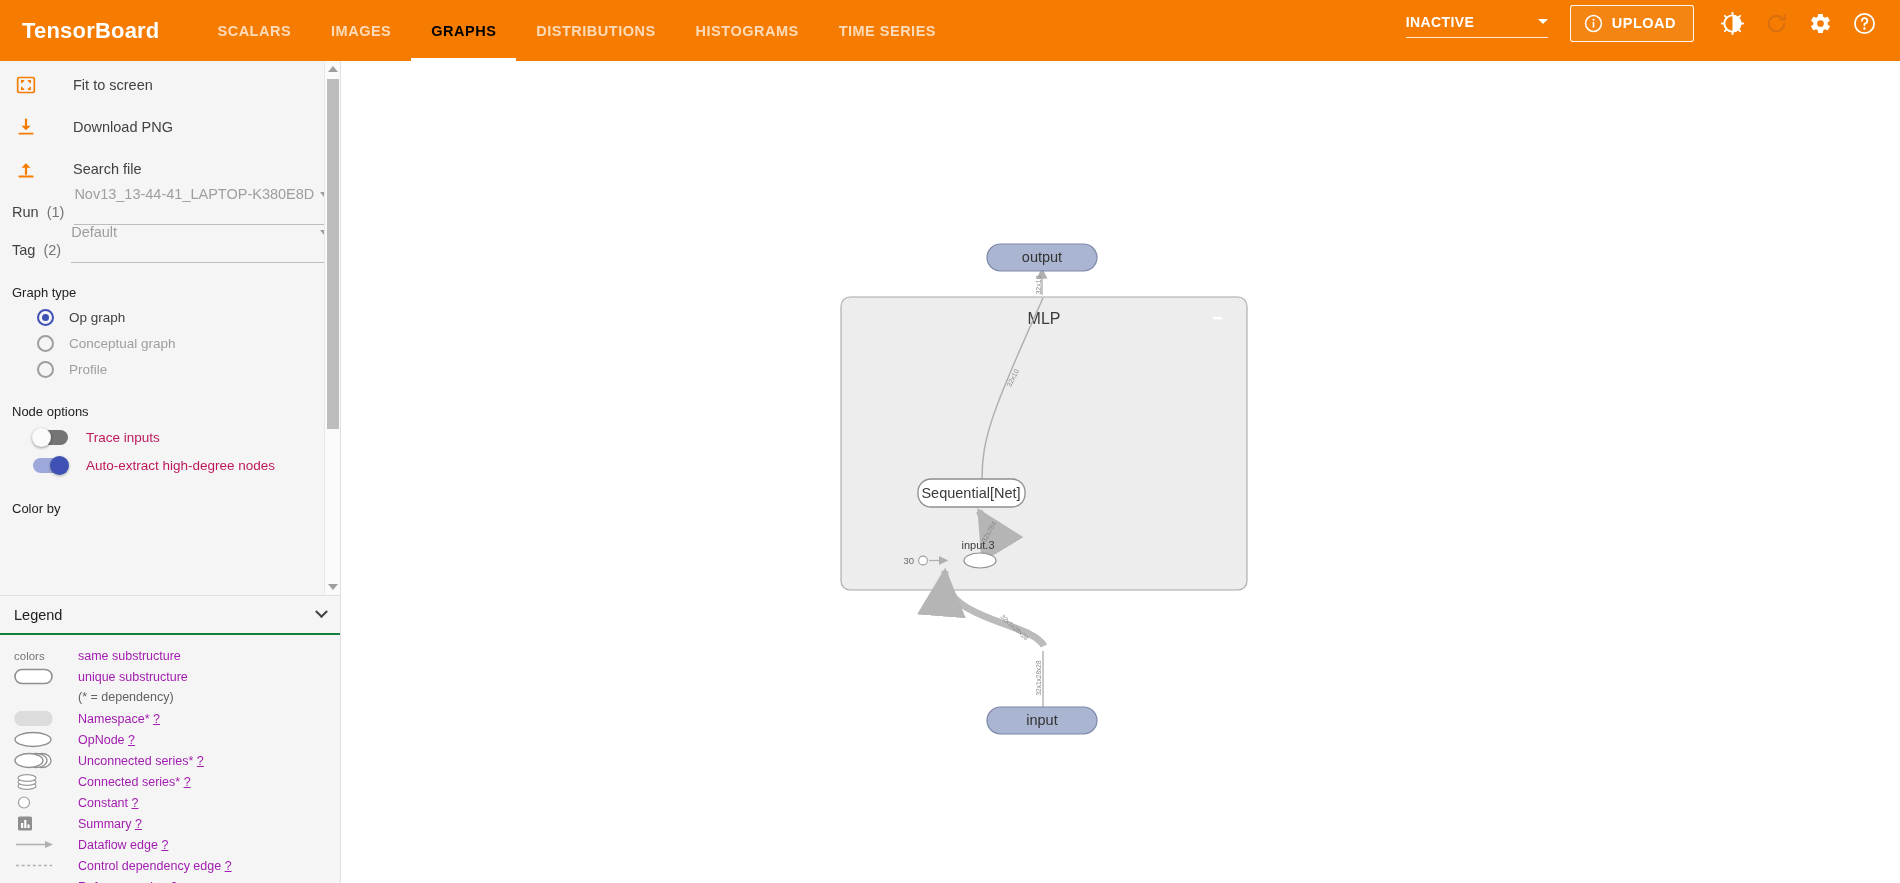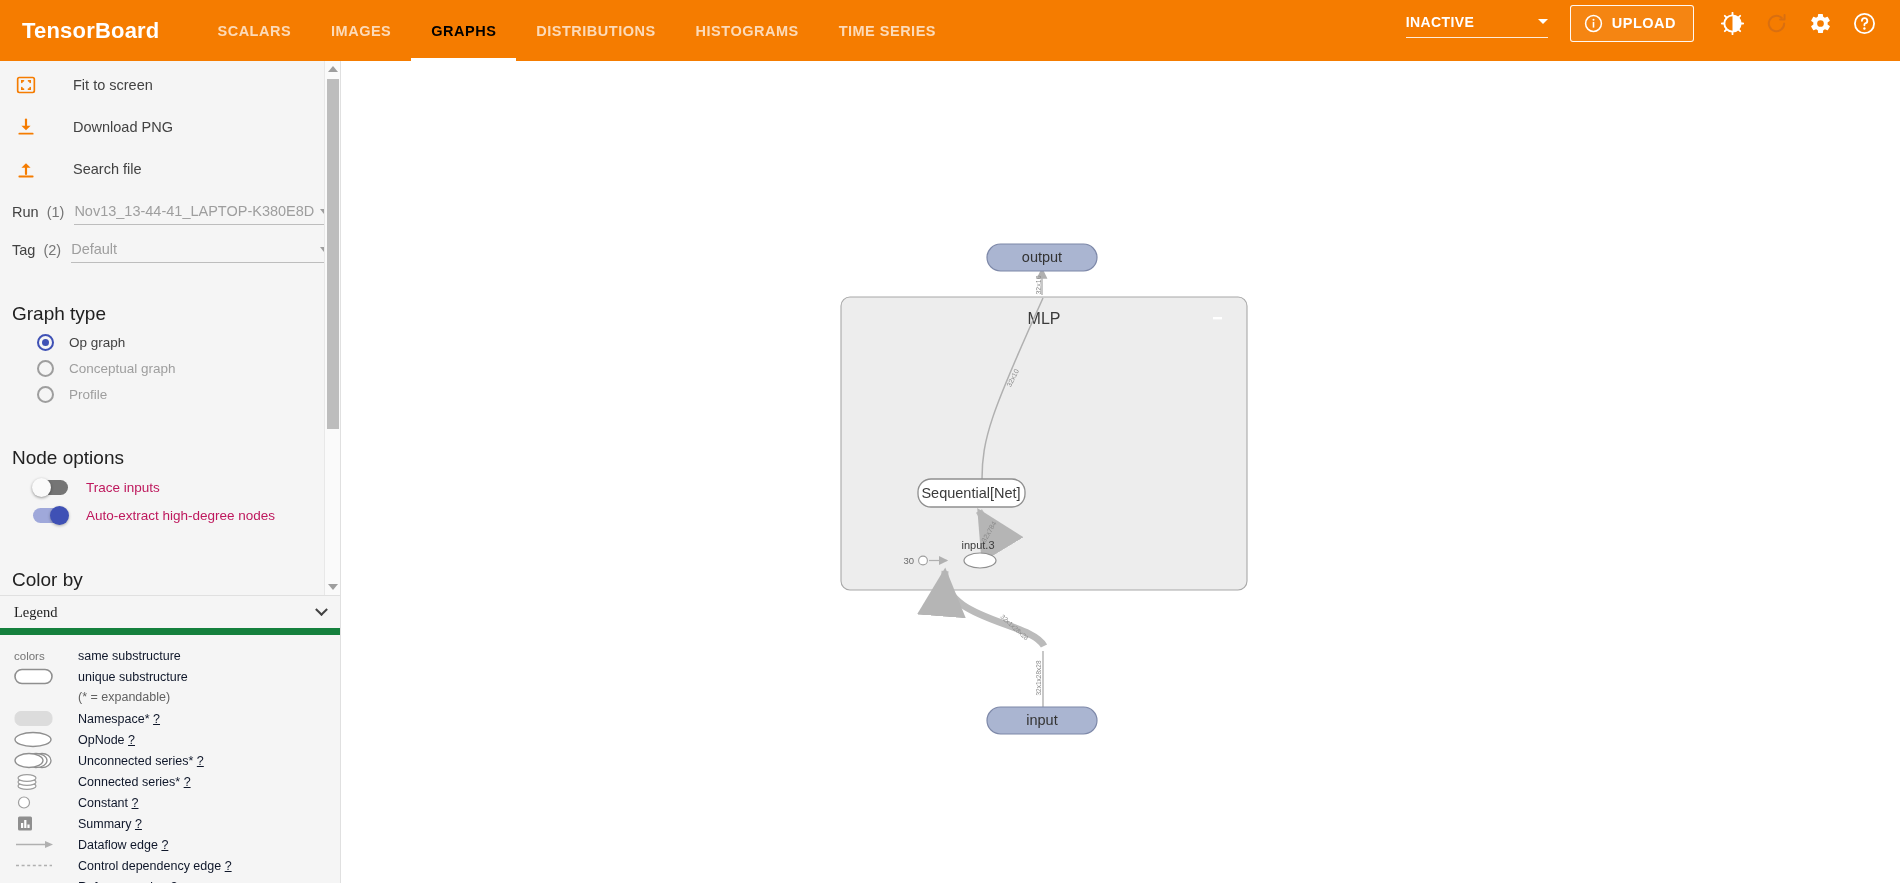--- a/index.html
+++ b/index.html
@@ -161,44 +161,44 @@
     white-space: nowrap;
     padding-bottom: 5px;
   }
   .select-count { color: #757575; margin-left: 4px; }
   .select-box {
     flex: 1;
     margin-left: 10px;
     border-bottom: 1px solid #bdbdbd;
     display: flex;
     align-items: center;
-    padding-bottom: 5px;
+    padding-bottom: 22px;
     cursor: pointer;
     overflow: hidden;
   }
   .select-value {
     font-size: 14.5px;
     color: #9e9e9e;
     white-space: nowrap;
     overflow: hidden;
     flex: 1;
   }
   .select-caret {
     width: 0; height: 0;
     border-left: 4px solid transparent;
     border-right: 4px solid transparent;
     border-top: 5px solid #9e9e9e;
     margin-left: 5px;
     flex: 0 0 auto;
   }
 
   .section-title {
-    font-size: 19px;
+    font-size: 13px;
     color: #212121;
-    margin-top: 40px;
+    margin-top: 22px;
     margin-bottom: 4px;
   }
 
   .radio-row {
     display: flex; align-items: center;
     height: 26px;
     padding-left: 25px;
     cursor: pointer;
   }
   .radio {
@@ -267,27 +267,26 @@
     border-left: 5px solid transparent;
     border-right: 5px solid transparent;
     border-top: 6px solid #616161;
     cursor: pointer;
   }
 
   
   #legend-header {
     height: 40px;
     border-top: 1px solid #e0e0e0;
-    border-bottom: 7px solid #15803d;
+    border-bottom: 2px solid #15803d;
     display: flex; align-items: center;
     padding: 0 14px;
     cursor: pointer;
     background: #f5f5f5;
     flex: 0 0 40px;
-    font-family: Liberation Serif, serif;
   }
   #legend-title { font-size: 14.5px; color: #212121; flex: 1; }
   .chev-down {
     width: 9px; height: 9px;
     border-right: 2px solid #424242;
     border-bottom: 2px solid #424242;
     transform: rotate(45deg) translate(-2px,-2px);
   }
   #legend-body {
     padding: 10px 14px 0 14px;
@@ -300,21 +299,21 @@
   }
   .legend-swatch {
     width: 48px;
     flex: 0 0 48px;
     display: flex; align-items: center;
     font-size: 11.5px;
     color: #757575;
   }
   .legend-text {
     font-size: 12.5px;
-    color: #0f172a;
+    color: #a21caf;
     margin-left: 16px;
     white-space: nowrap;
   }
   .legend-text u { text-decoration: underline; cursor: pointer; }
   .legend-sub {
     font-size: 12.5px;
     color: #616161;
     margin-left: 64px;
     height: 21px;
     line-height: 21px;
@@ -559,21 +558,21 @@
 
       <div class="legend-row">
         <span class="legend-swatch">
           <svg width="40" height="17">
               <rect x="1" y="1.5" width="37" height="14" rx="7" fill="#fff" stroke="#8f8f8f" stroke-width="1.6"></rect>
             </svg>
         </span>
         <span class="legend-text">unique substructure</span>
       </div>
 
-      <div class="legend-sub">(* = expandable)</div>
+      <div class="legend-sub">(* = dependency)</div>
 
       <div class="legend-row">
         <span class="legend-swatch">
           <svg width="40" height="17">
               <rect x="1" y="1.5" width="37" height="14" rx="6" fill="#dcdcdc" stroke="#dcdcdc" stroke-width="1"></rect>
             </svg>
         </span>
         <span class="legend-text"><span>Namespace*</span> <u>?</u></span>
       </div>
 

